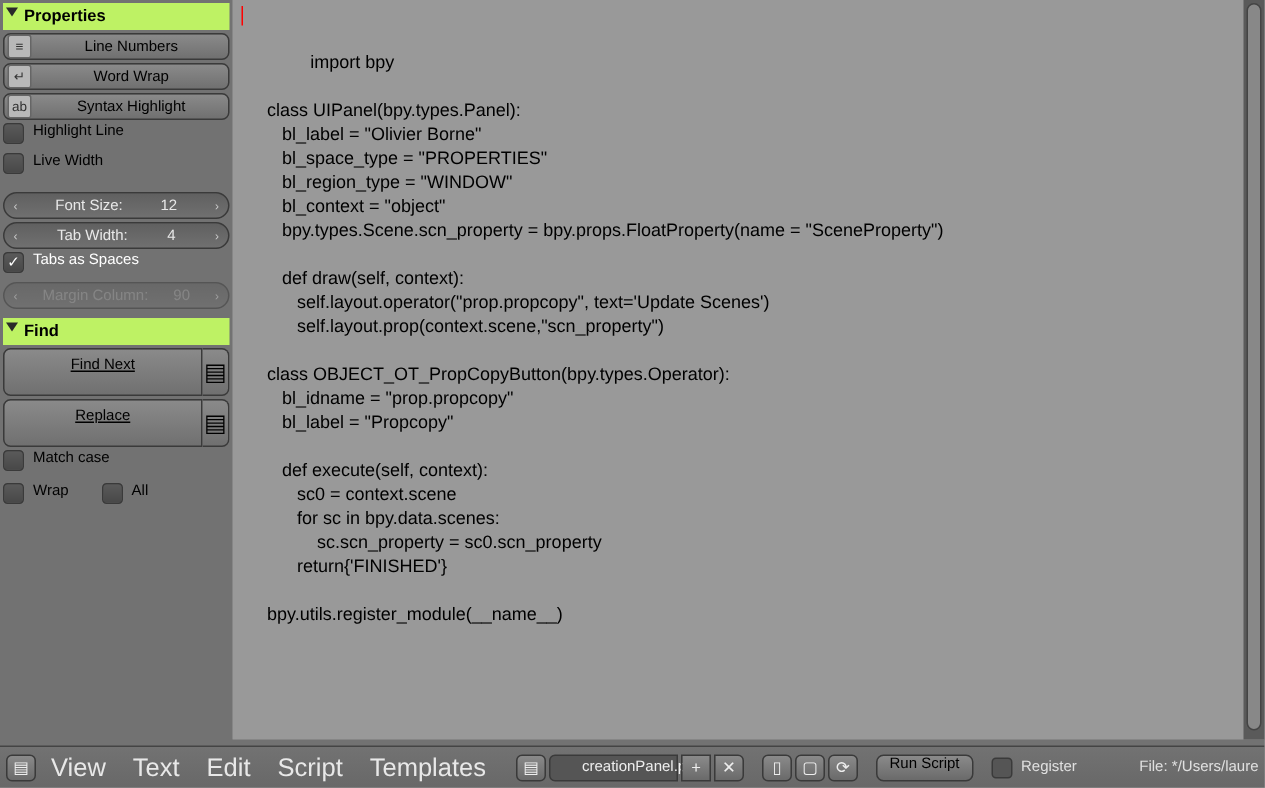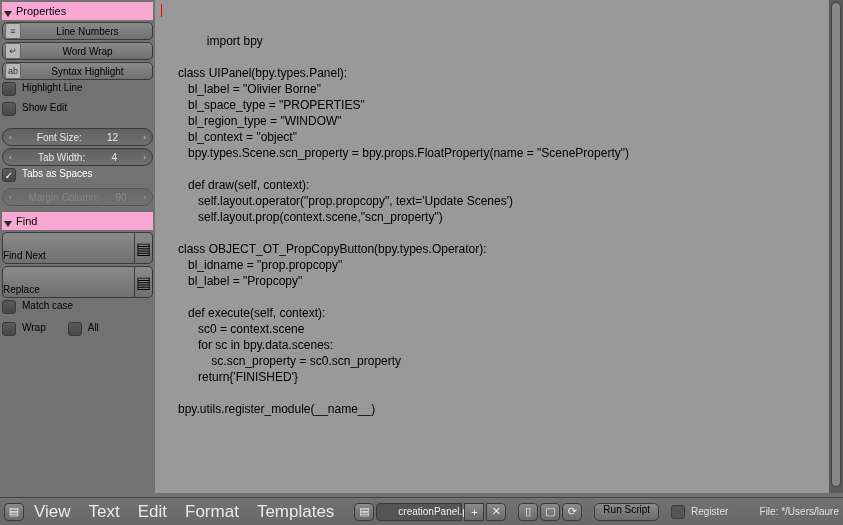--- a/index.html
+++ b/index.html
@@ -2,38 +2,38 @@
 <html><head>
 <meta charset="utf-8">
 <style>
 * { margin: 0; padding: 0; box-sizing: border-box; font-family: Arial, sans-serif; }
 body { width: 843px; height: 525px; background: #727272; overflow: hidden; position: relative; }
 
 .main-area { display: flex; height: 493px; }
 
 .sidebar { width: 155px; background: #727272; padding: 2px; overflow-y: auto; }
 
-.panel-header { display: flex; align-items: flex-end; background: #f9a8d4; padding: 3px 2px; font-size: 11px; color: #000; font-weight: normal; cursor: pointer; }
+.panel-header { display: flex; align-items: flex-start; background: #bef264; padding: 3px 2px; font-size: 11px; color: #000; font-weight: bold; cursor: pointer; }
 .panel-header .tri { width: 0; height: 0; border-left: 4px solid transparent; border-right: 4px solid transparent; border-top: 6px solid #2a2a2a; margin-right: 4px; }
 
 .btn { display: flex; align-items: center; background: linear-gradient(to bottom, #8a8a8a, #707070); border: 1px solid #3a3a3a; border-radius: 5px; height: 18px; margin: 2px 0; cursor: pointer; overflow: hidden; }
 .btn .icon-box { width: 16px; height: 16px; background: #b8b8b8; border: 1px solid #666; border-radius: 2px; margin: 0 2px; display: flex; align-items: center; justify-content: center; font-size: 9px; color: #333; flex-shrink: 0; }
 .btn .btn-label { flex: 1; text-align: center; font-size: 10px; color: #000; }
 
 .check-row { display: flex; align-items: flex-start; height: 18px; margin: 2px 0; font-size: 10px; color: #000; }
 .check-row .chk { width: 14px; height: 14px; border: 1px solid #3a3a3a; border-radius: 3px; background: linear-gradient(to bottom, #5a5a5a, #484848); margin-right: 6px; display: flex; align-items: center; justify-content: center; color: #fff; font-size: 10px; }
 .check-row.checked .chk::after { content: "✓"; }
 .check-row.checked .lbl { color: #fff; }
 
 .num-field { display: flex; align-items: center; justify-content: space-between; background: linear-gradient(to bottom, #606060, #707070); border: 1px solid #3a3a3a; border-radius: 9px; height: 18px; margin: 2px 0; padding: 0 6px; font-size: 10px; color: #e8e8e8; }
 .num-field .arrow { font-size: 8px; color: #ccc; cursor: pointer; }
 .num-field.disabled { opacity: 0.5; color: #999; }
 
 .find-btn { display: flex; align-items: stretch; margin: 2px 0; height: 32px; }
-.find-btn .main-b { flex: 1; background: linear-gradient(to bottom, #8a8a8a, #707070); border: 1px solid #3a3a3a; border-radius: 5px 0 0 5px; display: flex; align-items: flex-end; justify-content: flex-start; font-size: 10px; padding-bottom: 2px; cursor: pointer; }
+.find-btn .main-b { flex: 1; background: linear-gradient(to bottom, #8a8a8a, #707070); border: 1px solid #3a3a3a; border-radius: 5px 0 0 5px; display: flex; align-items: flex-end; justify-content: center; font-size: 10px; padding-bottom: 14px; cursor: pointer; text-decoration: underline; }
 .find-btn .side-b { width: 18px; background: linear-gradient(to bottom, #8a8a8a, #707070); border: 1px solid #3a3a3a; border-left: none; border-radius: 0 5px 5px 0; display: flex; align-items: center; justify-content: center; cursor: pointer; }
 
 .editor { flex: 1; background: #999999; position: relative; font-family: "Courier New", monospace; font-size: 12px; color: #000000; padding: 4px 23px; line-height: 15px; white-space: pre; overflow: hidden; }
 .editor .cursor { position: absolute; left: 6px; top: 4px; width: 1px; height: 13px; background: #ff0000; }
 
 .scrollbar-v { position: absolute; right: 0; top: 0; width: 14px; height: 493px; background: #5a5a5a; }
 .scrollbar-v .thumb { position: absolute; left: 2px; top: 2px; width: 10px; height: 485px; background: #888; border-radius: 5px; border: 1px solid #444; }
 
 .footer { position: absolute; bottom: 0; left: 0; right: 0; height: 28px; background: linear-gradient(to bottom, #727272, #686868); border-top: 1px solid #444; display: flex; align-items: center; padding: 0 4px; gap: 2px; font-size: 11px; color: #eee; }
 .footer .fbtn { background: linear-gradient(to bottom, #8a8a8a, #6a6a6a); border: 1px solid #3a3a3a; border-radius: 5px; height: 18px; padding: 0 8px; display: flex; align-items: flex-start; cursor: pointer; font-size: 10px; color: #000; }
@@ -69,21 +69,21 @@
       <span class="icon-box">ab</span>
       <span class="btn-label">Syntax Highlight</span>
     </div>
 
     <div class="check-row">
       <span class="chk"></span>
       <span class="lbl">Highlight Line</span>
     </div>
     <div class="check-row">
       <span class="chk"></span>
-      <span class="lbl">Show Edit</span>
+      <span class="lbl">Live Width</span>
     </div>
 
     <div class="panel-sep"></div>
 
     <div class="num-field">
       <span class="arrow">‹</span>
       <span>Font Size:</span>
       <span>12</span>
       <span class="arrow">›</span>
     </div>
@@ -181,21 +181,21 @@
   </div>
 </div>
 
 <div class="footer">
   <div class="icon-sq">
     <span>▤</span>
   </div>
   <span class="menu">View</span>
   <span class="menu">Text</span>
   <span class="menu">Edit</span>
-  <span class="menu">Format</span>
+  <span class="menu">Script</span>
   <span class="menu">Templates</span>
   <span class="sep"></span>
   <div class="icon-sq">
     <span>▤</span>
   </div>
   <div class="text-field">
     <span>creationPanel.py</span>
   </div>
   <div class="icon-sq" style="border-radius:0">
     <span>+</span>

